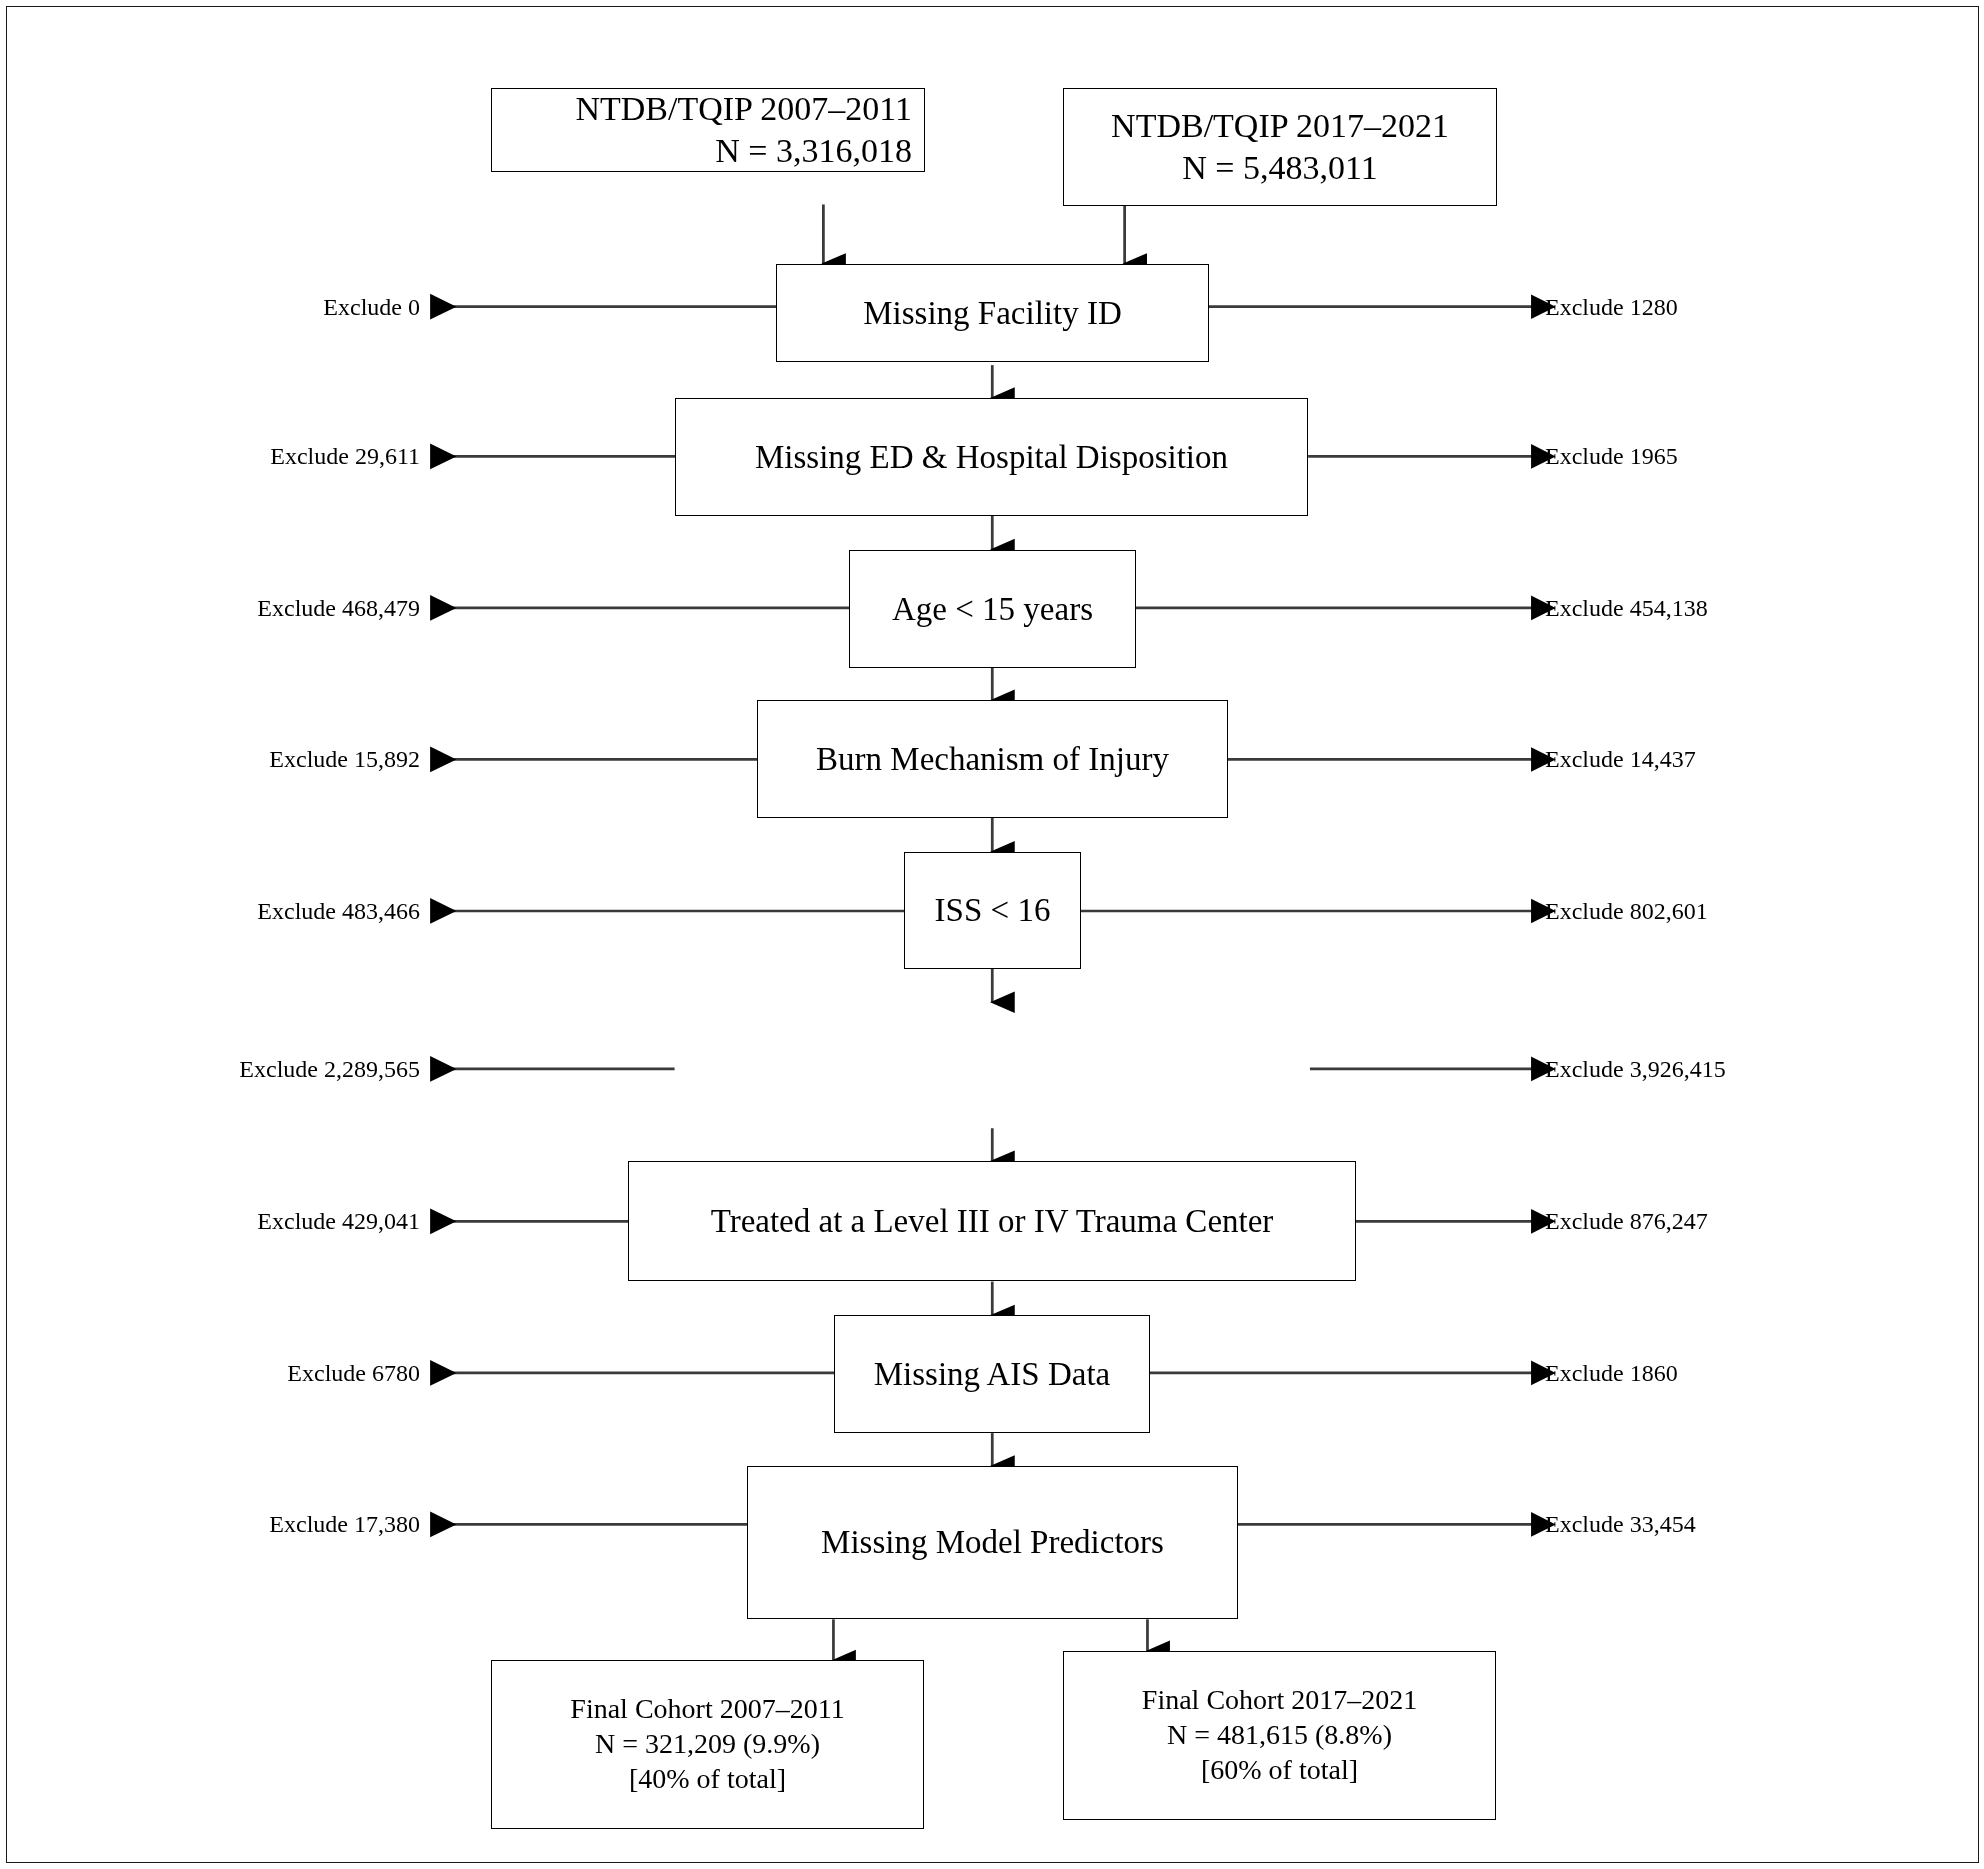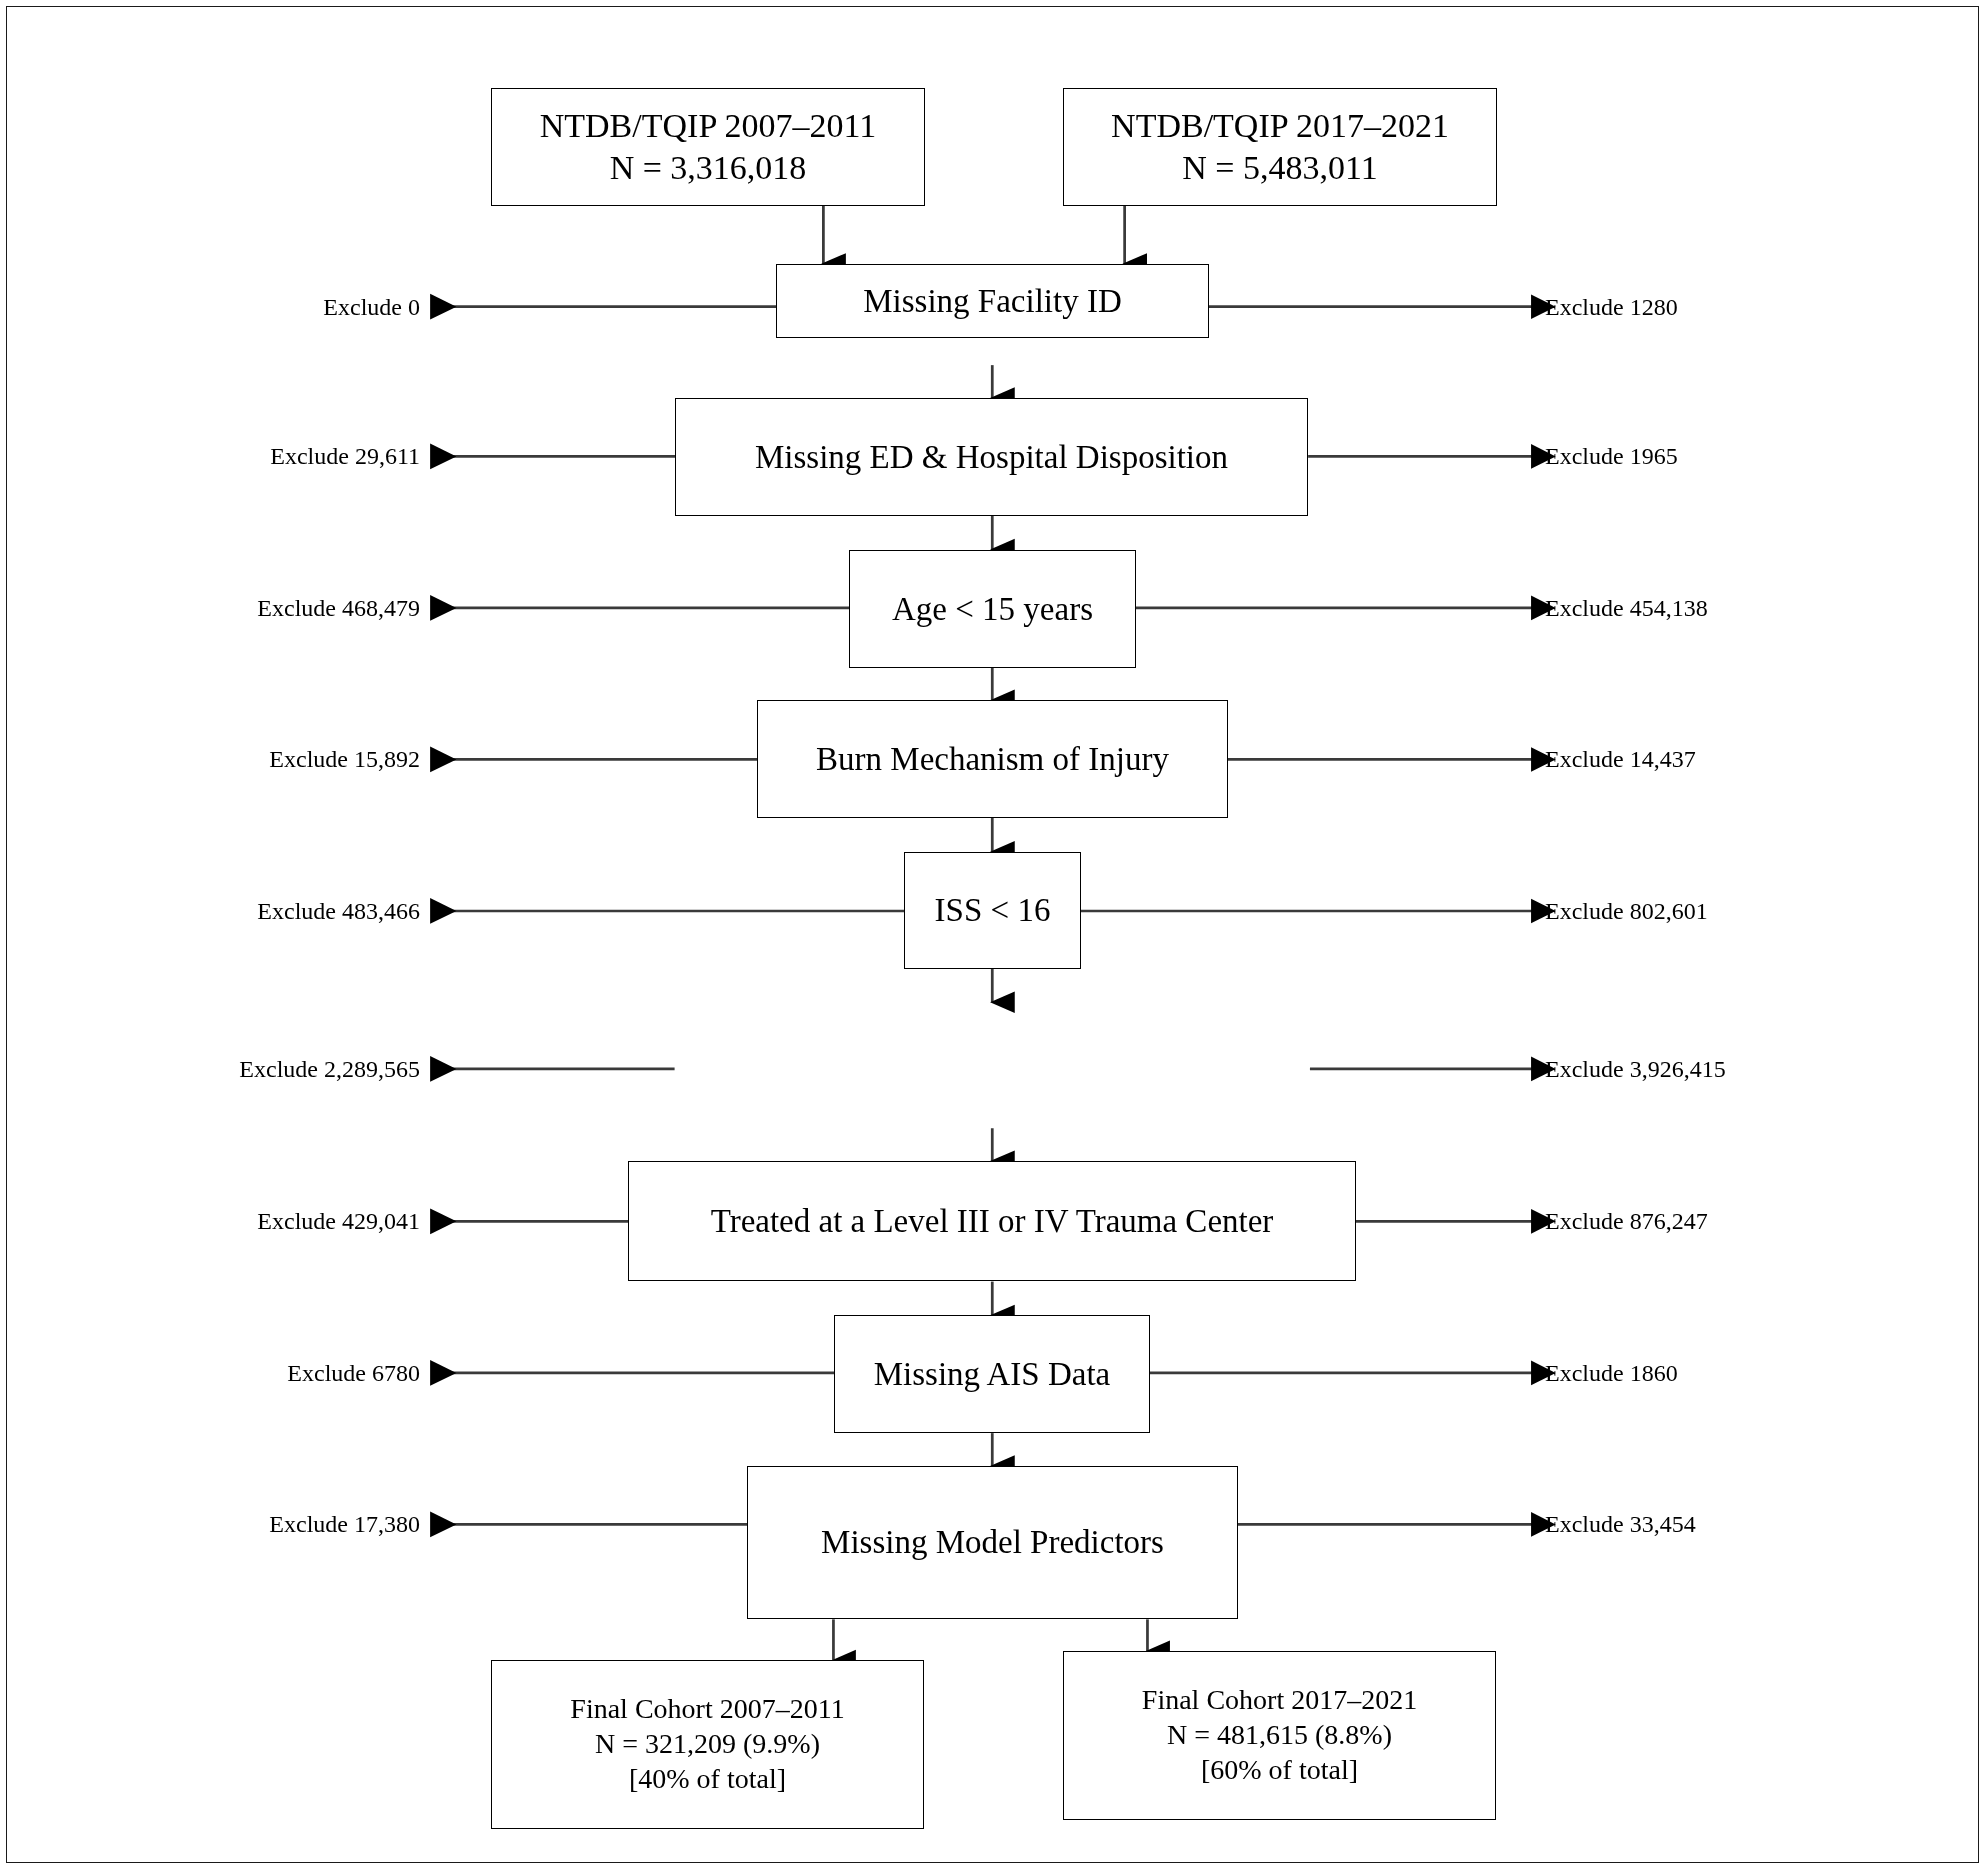--- a/index.html
+++ b/index.html
@@ -137,31 +137,31 @@
       <line x1="2486" y1="1332" x2="3358" y2="1332" marker-end="url(#arrow-right)"></line>
       <line x1="2688" y1="1664" x2="3358" y2="1664" marker-end="url(#arrow-right)"></line>
       <line x1="2366" y1="1996" x2="3358" y2="1996" marker-end="url(#arrow-right)"></line>
       <line x1="2870" y1="2342" x2="3358" y2="2342" marker-end="url(#arrow-right)"></line>
       <line x1="2970" y1="2676" x2="3358" y2="2676" marker-end="url(#arrow-right)"></line>
       <line x1="2518" y1="3008" x2="3358" y2="3008" marker-end="url(#arrow-right)"></line>
       <line x1="2710" y1="3340" x2="3358" y2="3340" marker-end="url(#arrow-right)"></line>
     </g>
   </svg>
 
-  <div class="node-box source-box" style="left:491px; top:88px; width:434px; height:118px;">
+  <div class="node-box source-box" style="left:491px; top:88px; width:434px; height:84px;align-items:flex-end;">
     <span class="line">NTDB/TQIP 2007–2011</span>
     <span class="line">N = 3,316,018</span>
   </div>
 
   <div class="node-box source-box" style="left:1063px; top:88px; width:434px; height:118px;">
     <span class="line">NTDB/TQIP 2017–2021</span>
     <span class="line">N = 5,483,011</span>
   </div>
 
-  <div class="node-box step-box" style="left:776px; top:264px; width:433px; height:74px;">
+  <div class="node-box step-box" style="left:776px; top:264px; width:433px; height:98px;">
     <span class="line">Missing Facility ID</span>
   </div>
 
   <div class="node-box step-box" style="left:675px; top:398px; width:633px; height:118px;">
     <span class="line">Missing ED &amp; Hospital Disposition</span>
   </div>
 
   <div class="node-box step-box" style="left:849px; top:550px; width:287px; height:118px;">
     <span class="line">Age &lt; 15 years</span>
   </div>

